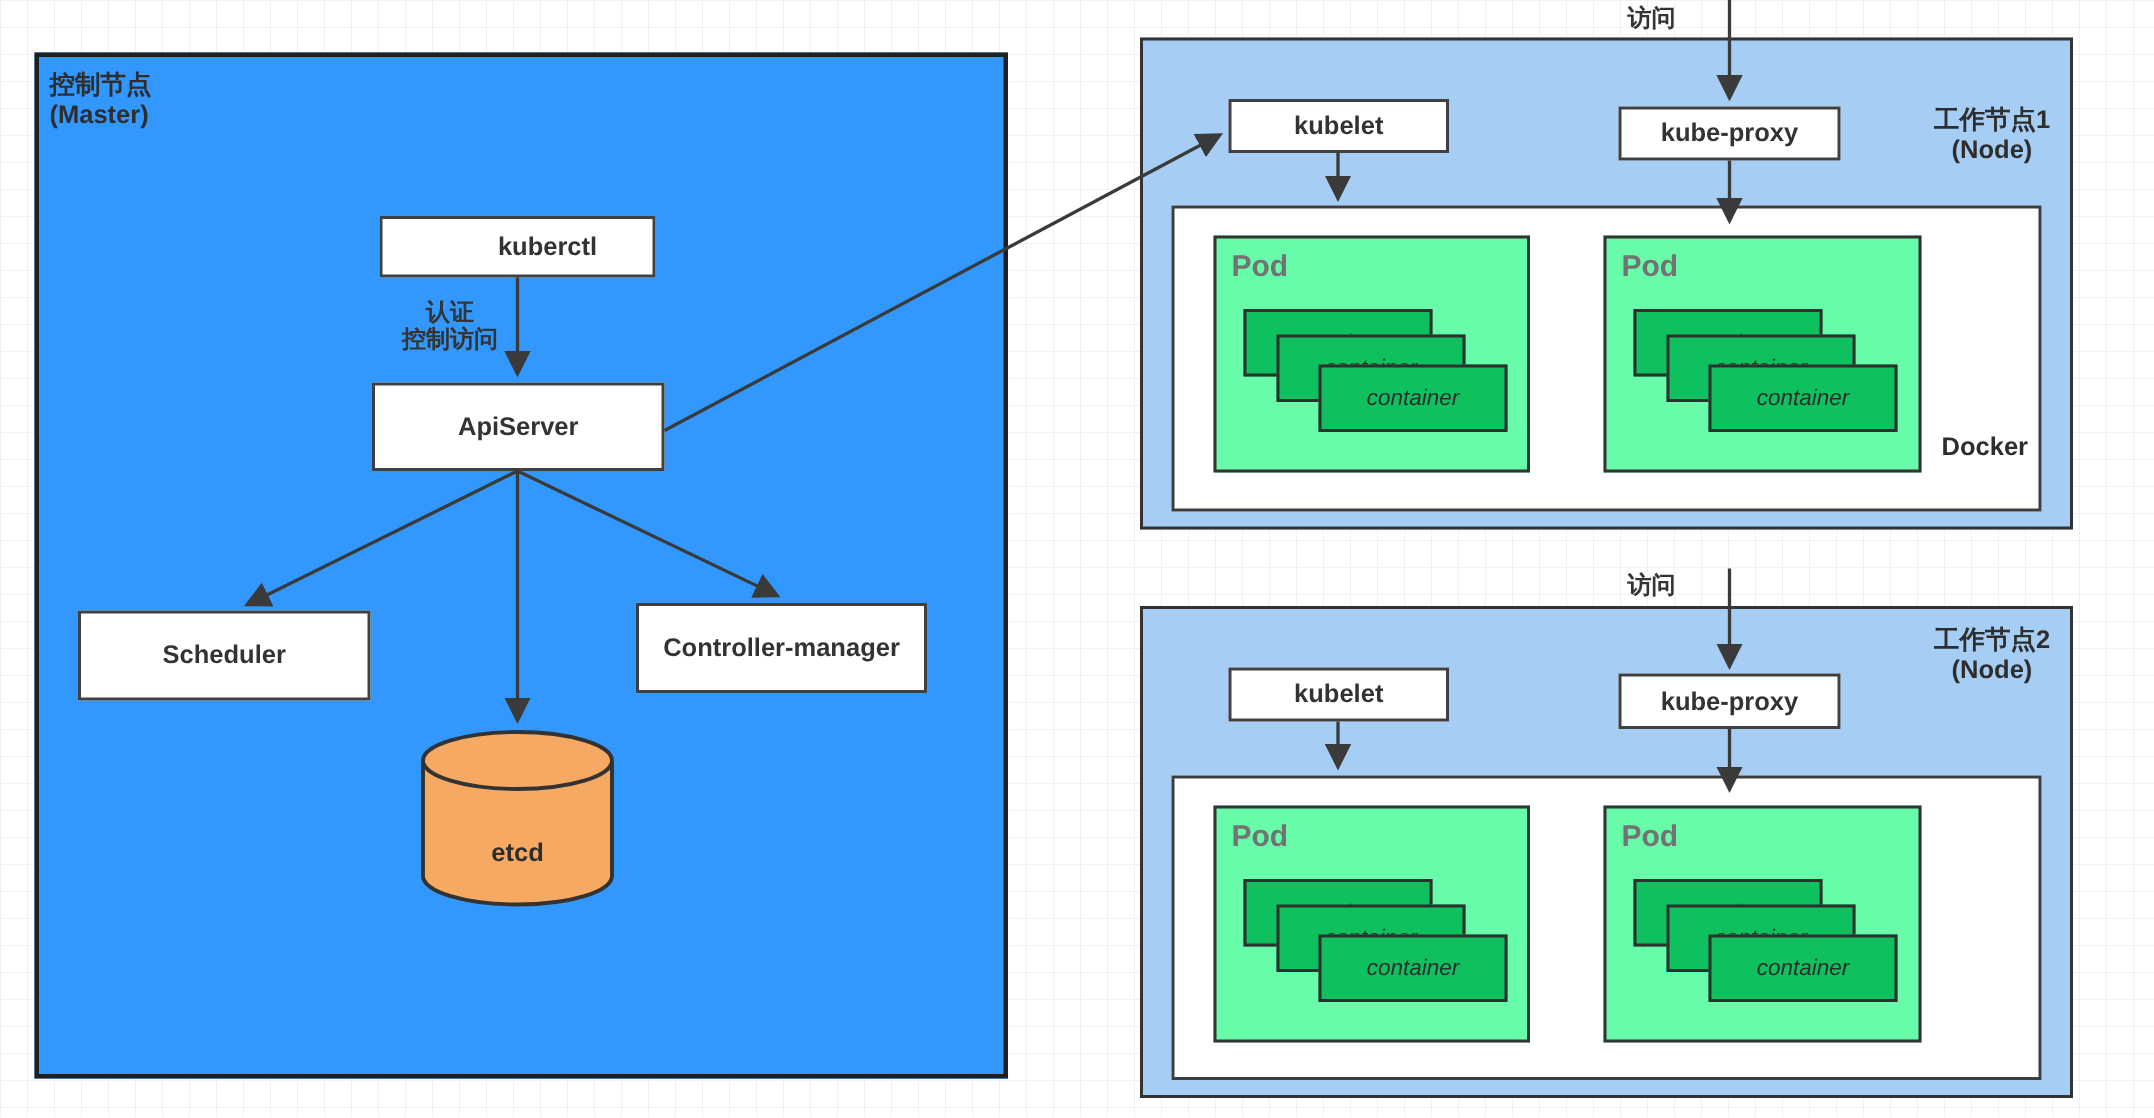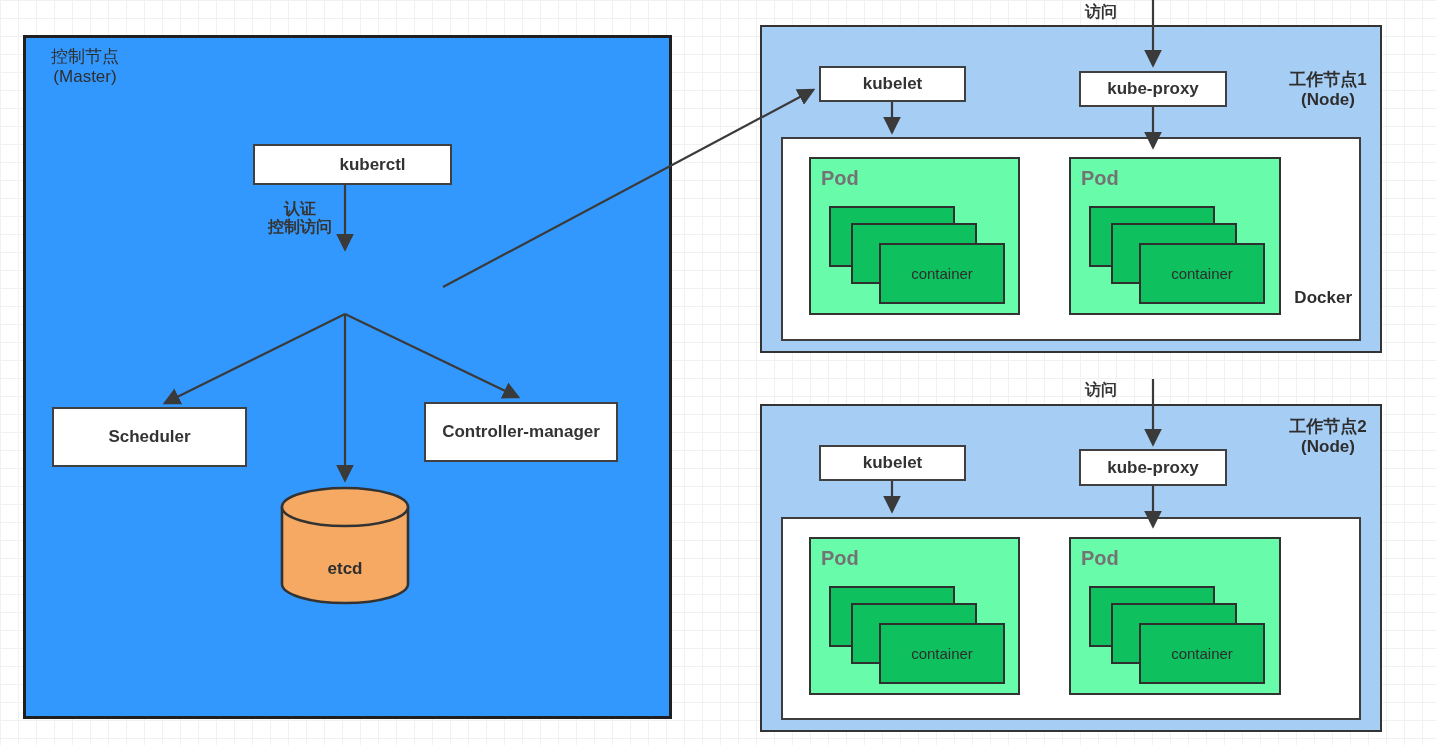--- a/index.html
+++ b/index.html
@@ -29,31 +29,31 @@
   .worker2 { left:760px; top:404px; }
   .dockerbox { background:#ffffff; border:2px solid #3d3d3d; }
   .dockerbox1 { left:781px; top:137px; width:580px; height:204px; }
   .dockerbox2 { left:781px; top:517px; width:580px; height:203px; }
   
   .box {
     background:#ffffff; border:2px solid #404040;
     display:flex; align-items:center; justify-content:center;
     font-weight:bold; font-size:17px; color:#333; white-space:nowrap;
   }
-  .kuberctl   { left:253px; top:144px; width:199px; height:41px;padding-left:40px; }
+  .kuberctl   { left:253px; top:144px; width:184px; height:41px;padding-left:40px; }
   .apiserver  { left:248px; top:255px; width:195px; height:59px; }
   .scheduler  { left:52px;  top:407px; width:195px; height:60px; }
   .controller { left:424px; top:402px; width:194px; height:60px; }
   .kubelet1   { left:819px; top:66px;  width:147px; height:36px; }
   .kubeproxy1 { left:1079px;top:71px;  width:148px; height:36px; }
   .kubelet2   { left:819px; top:445px; width:147px; height:36px; }
   .kubeproxy2 { left:1079px;top:449px; width:148px; height:37px; }
   
-  .master-label { left:30px; top:44px; width:104px; text-align:center;
-    font-weight:normal; font-size:17px; line-height:20px; color:#2e2e2e; }
+  .master-label { left:30px; top:44px; width:104px; 
+    font-weight:bold; font-size:17px; line-height:20px; color:#2e2e2e; }
   .node-label { width:130px; text-align:center; font-weight:bold;
     font-size:17px; line-height:20px; color:#2e2e2e; }
   .node-label1 { left:1263px; top:38px;margin-top:32px; }
   .node-label2 { left:1263px; top:417px; }
   .auth-label { left:250px; top:200px; width:100px; text-align:center;
     font-weight:bold; font-size:16px; line-height:18px; color:#343434; }
   .access-label { width:55px; text-align:left; font-weight:bold;
     font-size:16px; color:#343434; }
   .access1 { left:1085px; top:2px; }
   .access2 { left:1085px; top:380px; }
@@ -61,24 +61,24 @@
     font-weight:bold; font-size:17px; color:#2e2e2e; }
   
   .pod { background:#68fba9; border:2px solid #333; }
   .pod-n1a { left:809px;  top:157px; width:211px; height:158px; }
   .pod-n1b { left:1069px; top:157px; width:212px; height:158px; }
   .pod-n2a { left:809px;  top:537px; width:211px; height:158px; }
   .pod-n2b { left:1069px; top:537px; width:212px; height:158px; }
   .pod-label { position:absolute; left:10px; top:8px;
     font-weight:bold; font-size:20px; color:#737373; }
   .container-box {
-    position:absolute; width:126px; height:61px;
+    position:absolute; width:126px; height:45px;
     background:#0fc05e; border:2px solid #2f2f2f;
     display:flex; align-items:center; justify-content:center;
-    font-size:15px; color:#2d2d2d; overflow:hidden;
+    font-size:15px; color:#2d2d2d; overflow:hidden;font-style:italic;
   }
   .c-back   { left:18px; top:47px; }
   .c-middle { left:40px; top:64px; }
   .c-front  { left:68px; top:84px; }
   
   .etcd { left:278px; top:485px; width:134px; height:122px; }
   .etcd text { font-weight:bold; font-size:17px; fill:#2e2e2e;
     font-family:"Liberation Sans","DejaVu Sans",sans-serif; }
   
   svg.arrows { position:absolute; left:0; top:0; width:1436px; height:745px;
@@ -99,20 +99,23 @@
 
   <div class="abs box kuberctl">
     <span>kuberctl</span>
   </div>
 
   <div class="abs auth-label">
     <div>认证</div>
     <div>控制访问</div>
   </div>
 
+  <div class="abs box apiserver">
+    <span>ApiServer</span>
+  </div>
 
   <div class="abs box scheduler">
     <span>Scheduler</span>
   </div>
 
   <div class="abs box controller">
     <span>Controller-manager</span>
   </div>
 
   <svg class="abs etcd" viewBox="0 0 134 122">

